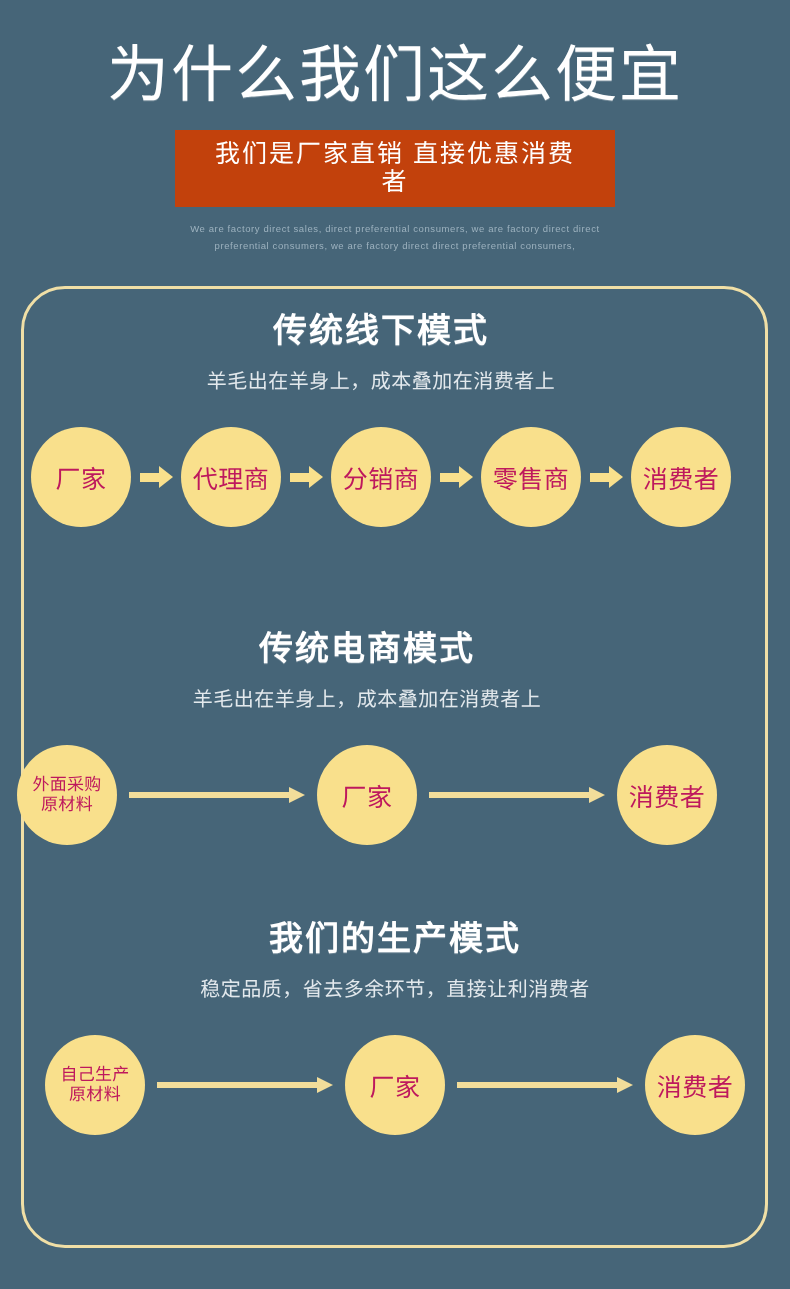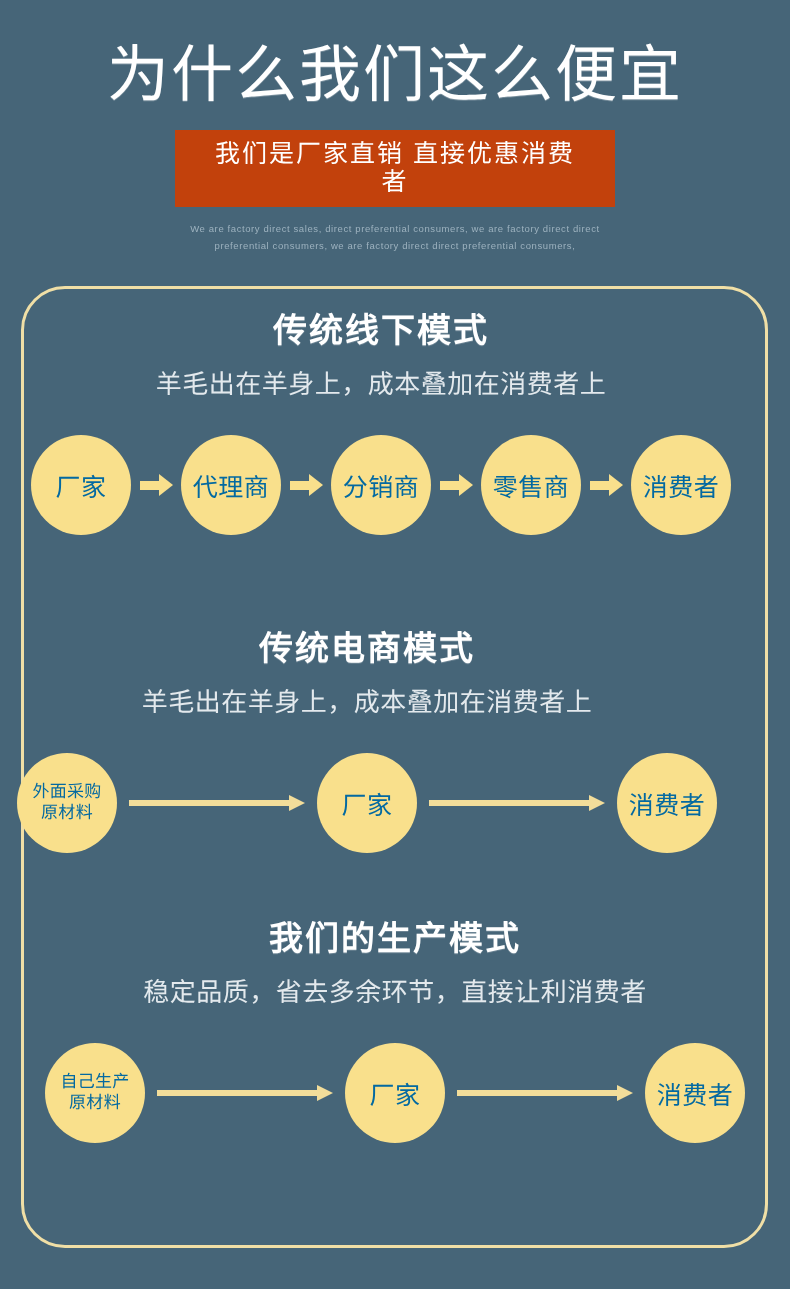--- a/index.html
+++ b/index.html
@@ -86,41 +86,41 @@
     font-size: 34px;
     font-weight: 700;
     letter-spacing: 2px;
     margin: 0;
     line-height: 1.1;
     text-shadow: 0 1px 0 rgba(255,255,255,0.2);
   }
   .sec-sub {
     text-align: center;
     color: #E3E9ED;
-    font-size: 26px;
+    font-size: 20px;
     letter-spacing: 0.5px;
     margin: 20px 0 0 0;
     line-height: 1.2;
   }
 
   
   .flow {
     display: flex;
     align-items: center;
     justify-content: center;
     margin-top: 34px;
   }
   .node {
     background: #F9E08C;
     border-radius: 50%;
     display: flex;
     align-items: center;
     justify-content: center;
     flex-direction: column;
-    color: #0369a1;
+    color: #be185d;
     flex: 0 0 auto;
     text-align: center;
   }
   .node.big {
     width: 100px;
     height: 100px;
     font-size: 25px;
     letter-spacing: 0.5px;
   }
   .node.small-text {

